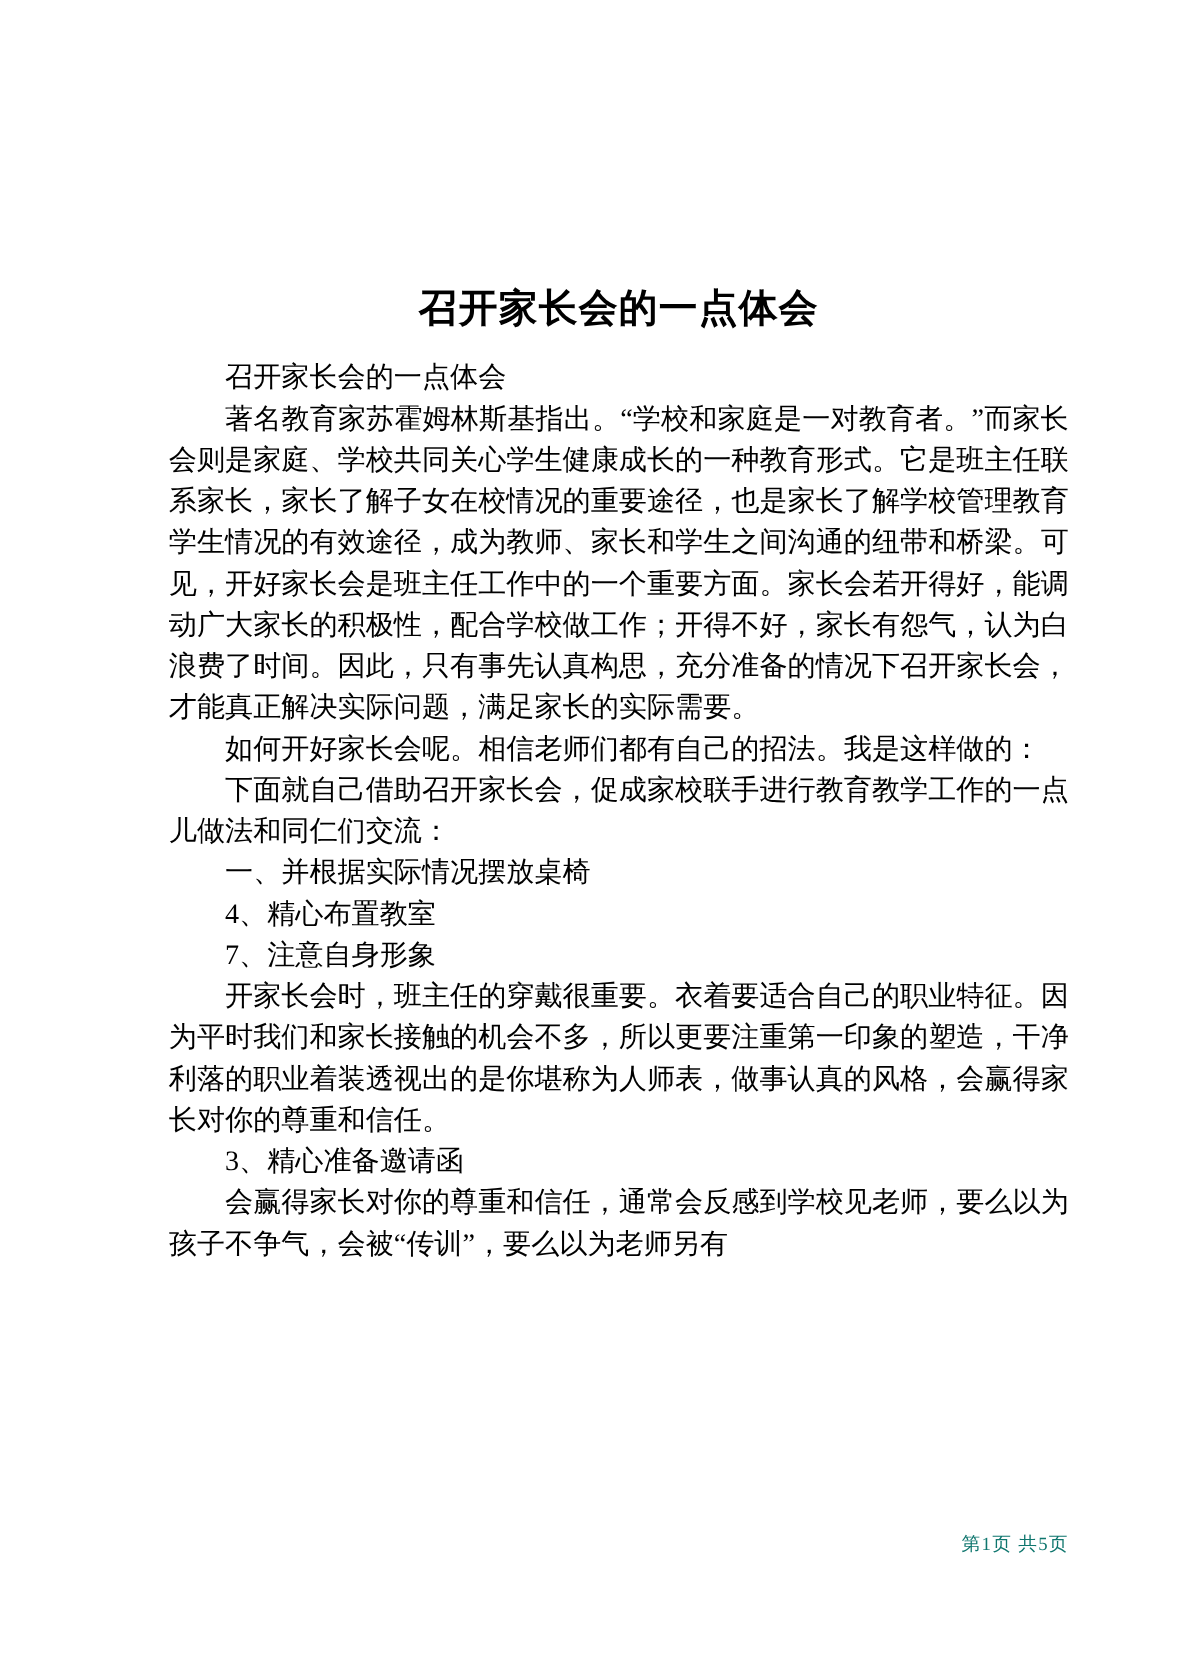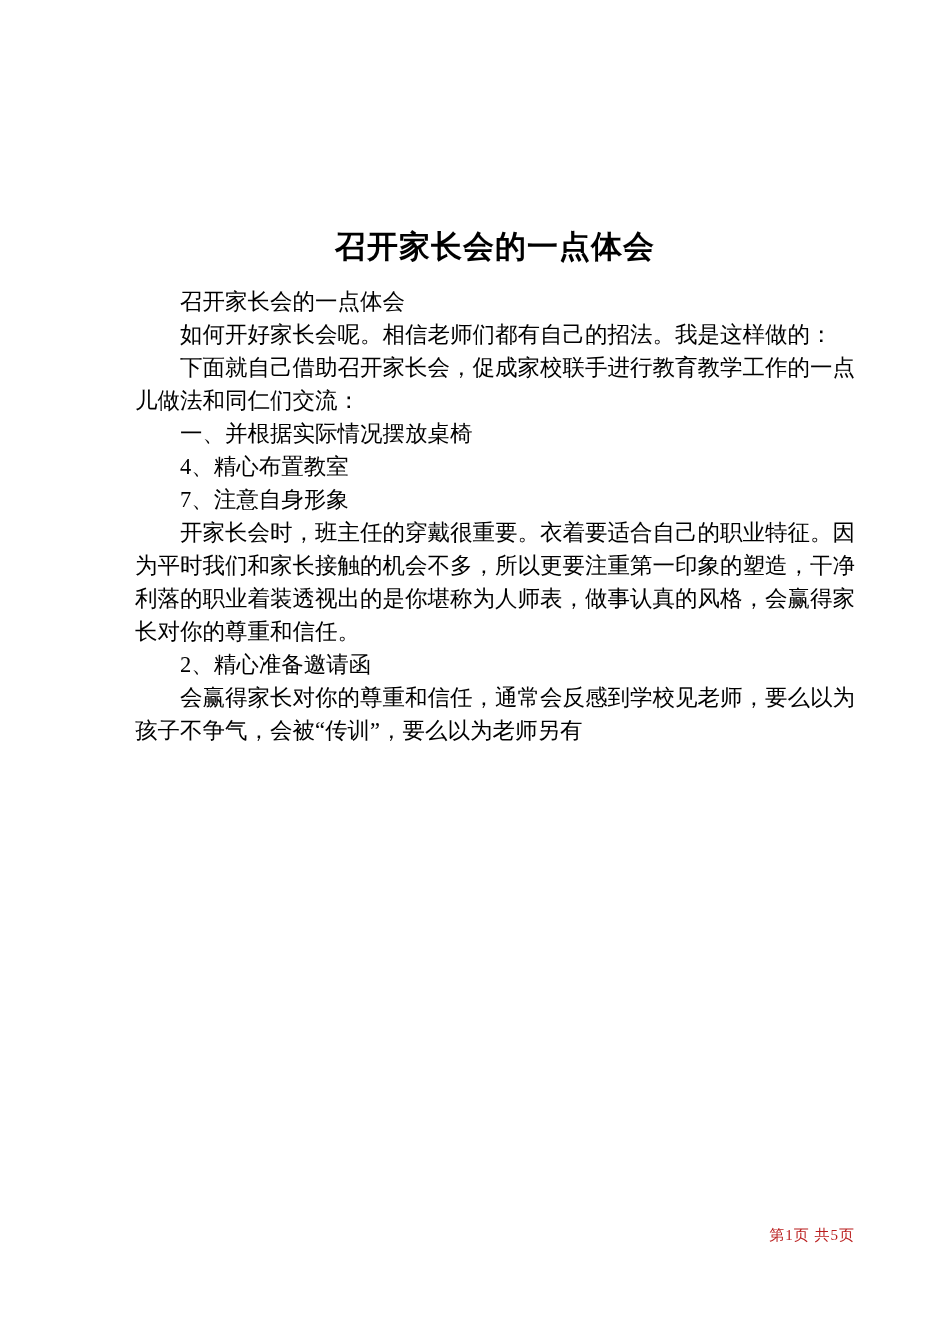--- a/index.html
+++ b/index.html
@@ -40,36 +40,37 @@
     text-indent: 2em;
     text-align: justify;
     text-justify: inter-ideograph;
     word-break: break-all;
   }
   .page-footer {
     position: absolute;
     right: 95px;
     top: 1226px;
     font-size: 15px;
-    color: #b91c1c;
+    color: #0f766e;
     letter-spacing: 1px;
   }
 </style>
 </head>
 <body>
 
 <div class="page">
   <div class="content">
     <h1 class="doc-title">召开家长会的一点体会</h1>
     <div class="body-text">
       <p>召开家长会的一点体会</p>
+      <p>著名教育家苏霍姆林斯基指出。“学校和家庭是一对教育者。”而家长会则是家庭、学校共同关心学生健康成长的一种教育形式。它是班主任联系家长，家长了解子女在校情况的重要途径，也是家长了解学校管理教育学生情况的有效途径，成为教师、家长和学生之间沟通的纽带和桥梁。可见，开好家长会是班主任工作中的一个重要方面。家长会若开得好，能调动广大家长的积极性，配合学校做工作；开得不好，家长有怨气，认为白浪费了时间。因此，只有事先认真构思，充分准备的情况下召开家长会，才能真正解决实际问题，满足家长的实际需要。</p>
       <p>如何开好家长会呢。相信老师们都有自己的招法。我是这样做的：</p>
       <p>下面就自己借助召开家长会，促成家校联手进行教育教学工作的一点儿做法和同仁们交流：</p>
       <p>一、并根据实际情况摆放桌椅</p>
       <p>4、精心布置教室</p>
       <p>7、注意自身形象</p>
       <p>开家长会时，班主任的穿戴很重要。衣着要适合自己的职业特征。因为平时我们和家长接触的机会不多，所以更要注重第一印象的塑造，干净利落的职业着装透视出的是你堪称为人师表，做事认真的风格，会赢得家长对你的尊重和信任。</p>
-      <p>2、精心准备邀请函</p>
+      <p>3、精心准备邀请函</p>
       <p>会赢得家长对你的尊重和信任，通常会反感到学校见老师，要么以为孩子不争气，会被“传训”，要么以为老师另有</p>
     </div>
   </div>
   <div class="page-footer">第1页  共5页</div>
 </div>
 
 </body></html>

